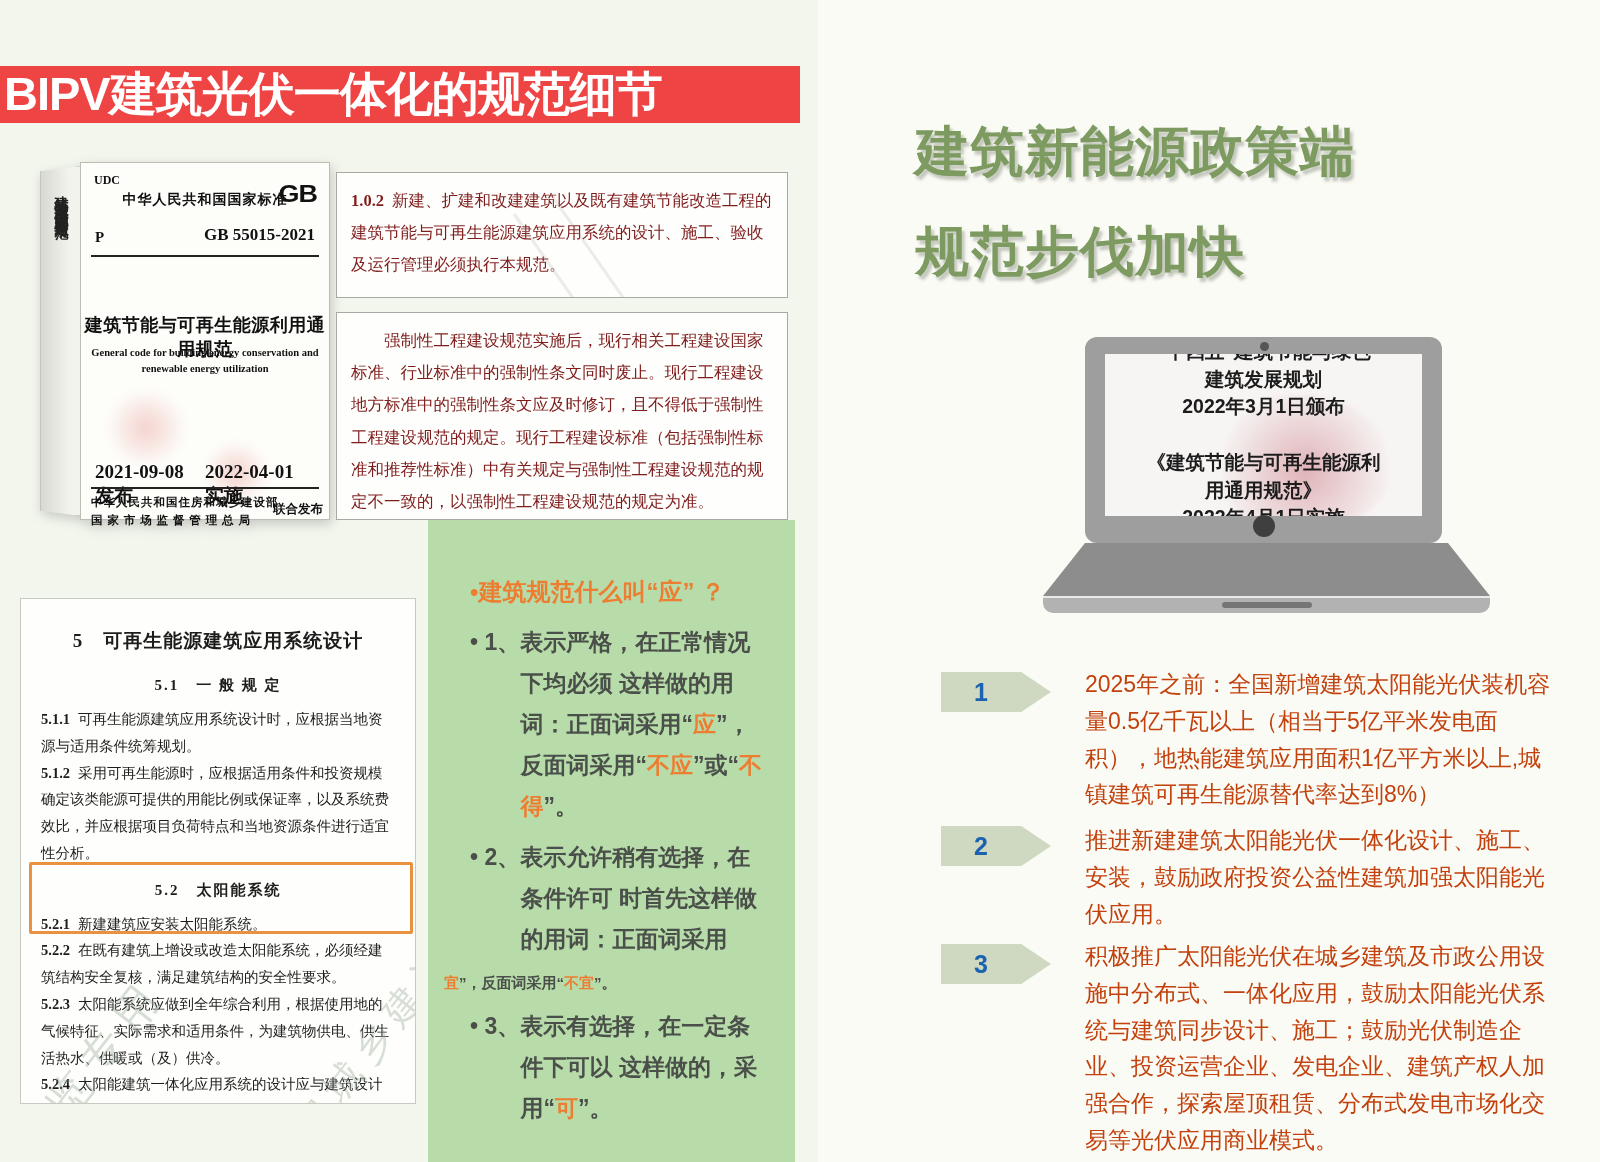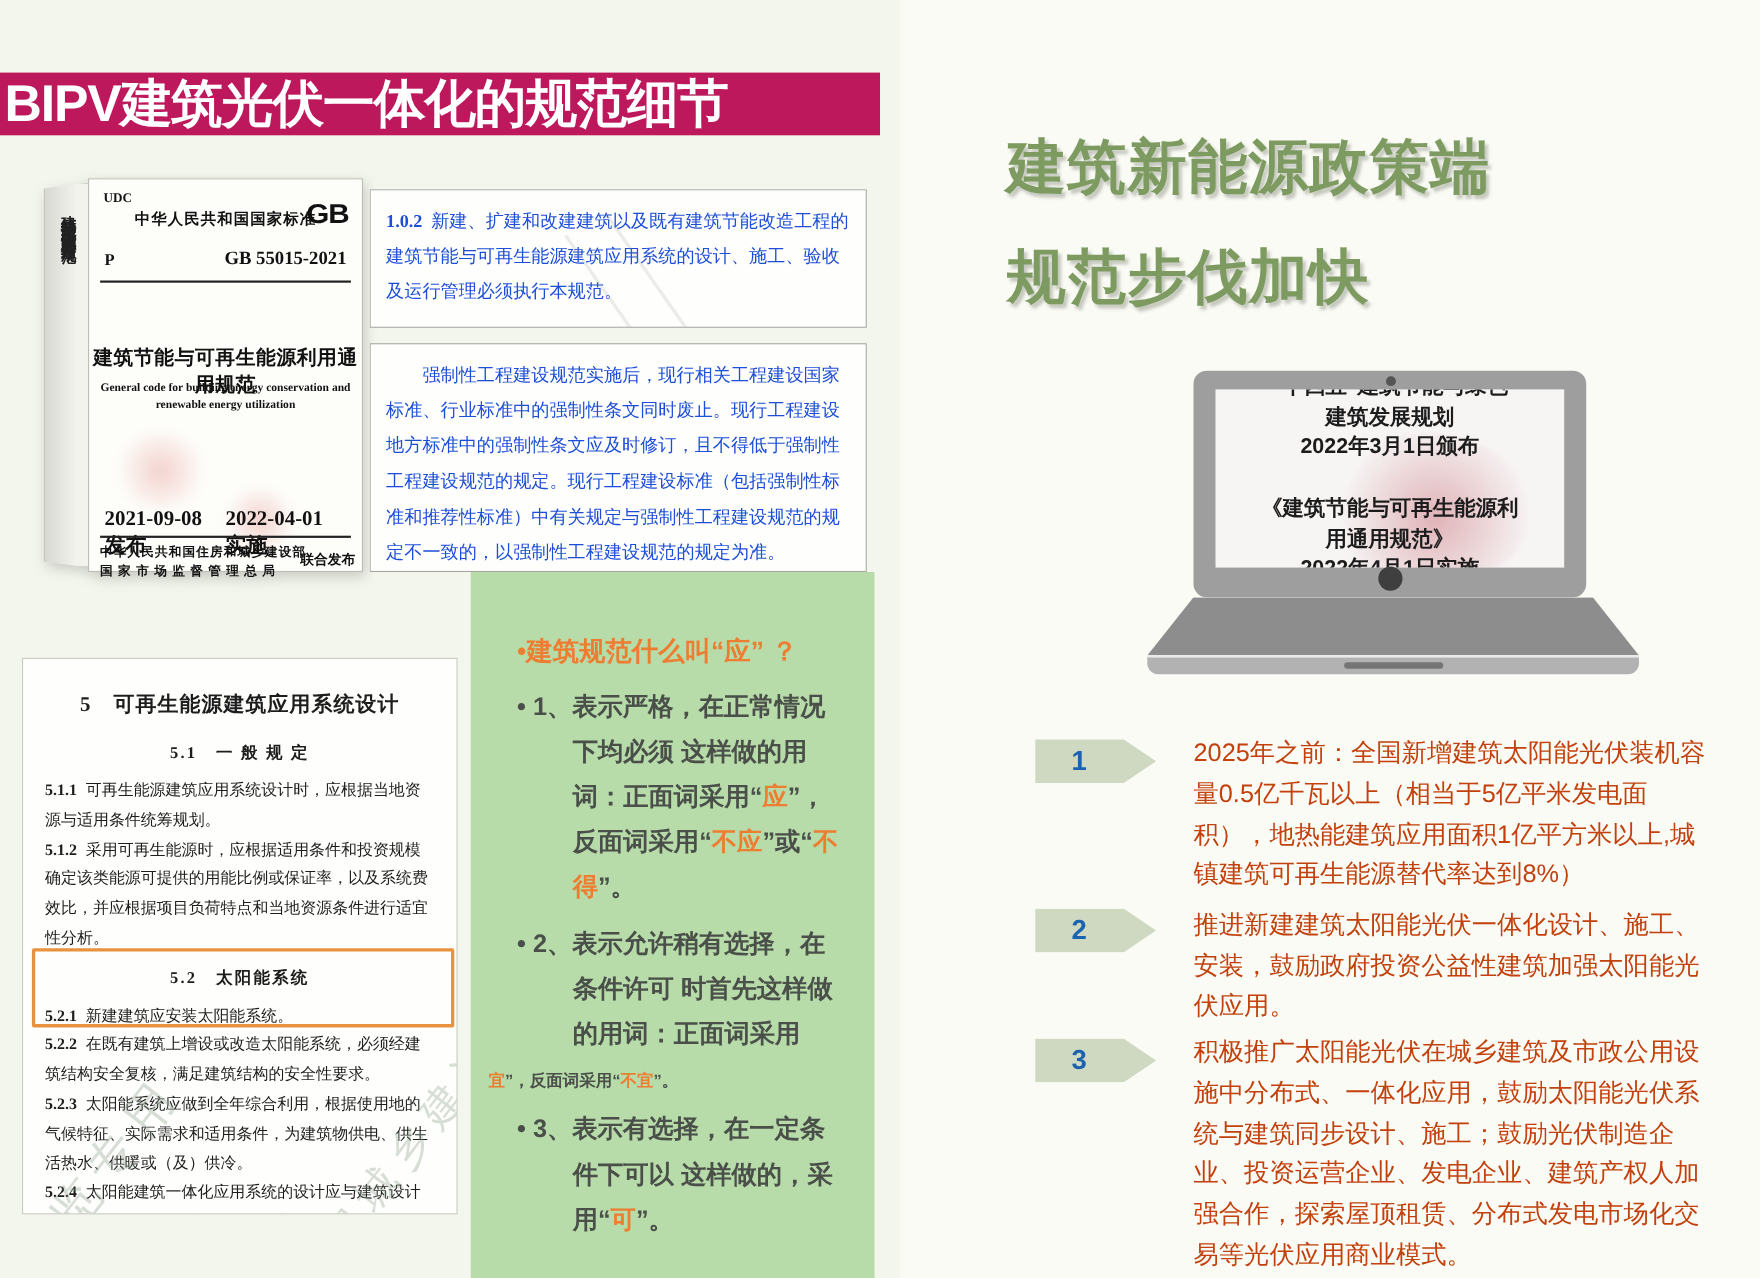--- a/index.html
+++ b/index.html
@@ -1,21 +1,21 @@
 <!DOCTYPE html>
 <html><head>
 <meta charset="utf-8">
 <style>
   html,body{margin:0;padding:0;background:#fbfbf6;}
   .stage{position:relative;width:1600px;height:1162px;overflow:hidden;
          font-family:"Liberation Sans","DejaVu Sans",sans-serif;}
   .bg-left{position:absolute;left:0;top:0;width:818px;height:1162px;background:#f3f6ed;}
 
   
-  .banner{position:absolute;left:0;top:66px;width:800px;height:57px;background:#be185d;}
+  .banner{position:absolute;left:0;top:66px;width:800px;height:57px;background:#ef4444;}
   .banner-title{position:absolute;left:4px;top:0;width:100%;height:57px;line-height:56px;
     color:#fff;font-weight:bold;font-size:47px;letter-spacing:-1px;white-space:nowrap;}
 
   
   .book{position:absolute;left:40px;top:162px;width:292px;height:256px;filter:drop-shadow(2px 4px 6px rgba(0,0,0,.18));}
   .book-spine{position:absolute;left:0;top:4px;width:40px;height:348px;
     background:linear-gradient(90deg,#d8d8d2,#f3f3ee 70%);border:1px solid #c5c5bd;
     clip-path:polygon(0 1.5%,100% 0,100% 100%,0 98.5%);}
   .spine-text{position:absolute;left:0;top:18px;width:100%;height:310px;writing-mode:vertical-rl;
     font-family:"Liberation Serif","DejaVu Serif",serif;font-weight:bold;font-size:14px;color:#222;
@@ -35,21 +35,21 @@
   .bc-dates{position:absolute;left:14px;right:14px;top:298px;display:flex;justify-content:space-between;
     font-weight:bold;font-size:19px;}
   .bc-rule2{position:absolute;left:10px;top:324px;width:228px;border-top:2px solid #222;}
   .bc-issuers{position:absolute;left:10px;top:330px;width:196px;font-weight:bold;font-size:11.5px;line-height:1.6;letter-spacing:1px;white-space:nowrap;}
   .bc-joint{position:absolute;right:6px;top:338px;font-weight:bold;font-size:12.5px;}
   .bc-redmark{position:absolute;border-radius:50%;filter:blur(4px);
     background:radial-gradient(circle,rgba(210,60,50,.22),rgba(210,60,50,0) 70%);}
 
   
   .clause-box{position:absolute;background:#fefefc;border:1px solid #a9a9a2;box-sizing:border-box;
-    font-family:"Liberation Serif","DejaVu Serif",serif;color:#1d4ed8;font-size:16.5px;line-height:1.95;
+    font-family:"Liberation Serif","DejaVu Serif",serif;color:#7f1d1d;font-size:16.5px;line-height:1.95;
     padding:12px 14px;overflow:hidden;}
   .box1{left:336px;top:172px;width:452px;height:126px;}
   .box2{left:336px;top:312px;width:452px;height:208px;}
   .clause-num{font-weight:bold;margin-right:10px;}
   .indent2{text-indent:2em;}
   .wm-line{position:absolute;background:rgba(150,150,150,.18);transform:rotate(-35deg);}
 
   
   .doc2{position:absolute;left:20px;top:598px;width:396px;height:506px;background:#fefefc;
     border:1px solid #c9c9c2;box-sizing:border-box;overflow:hidden;

